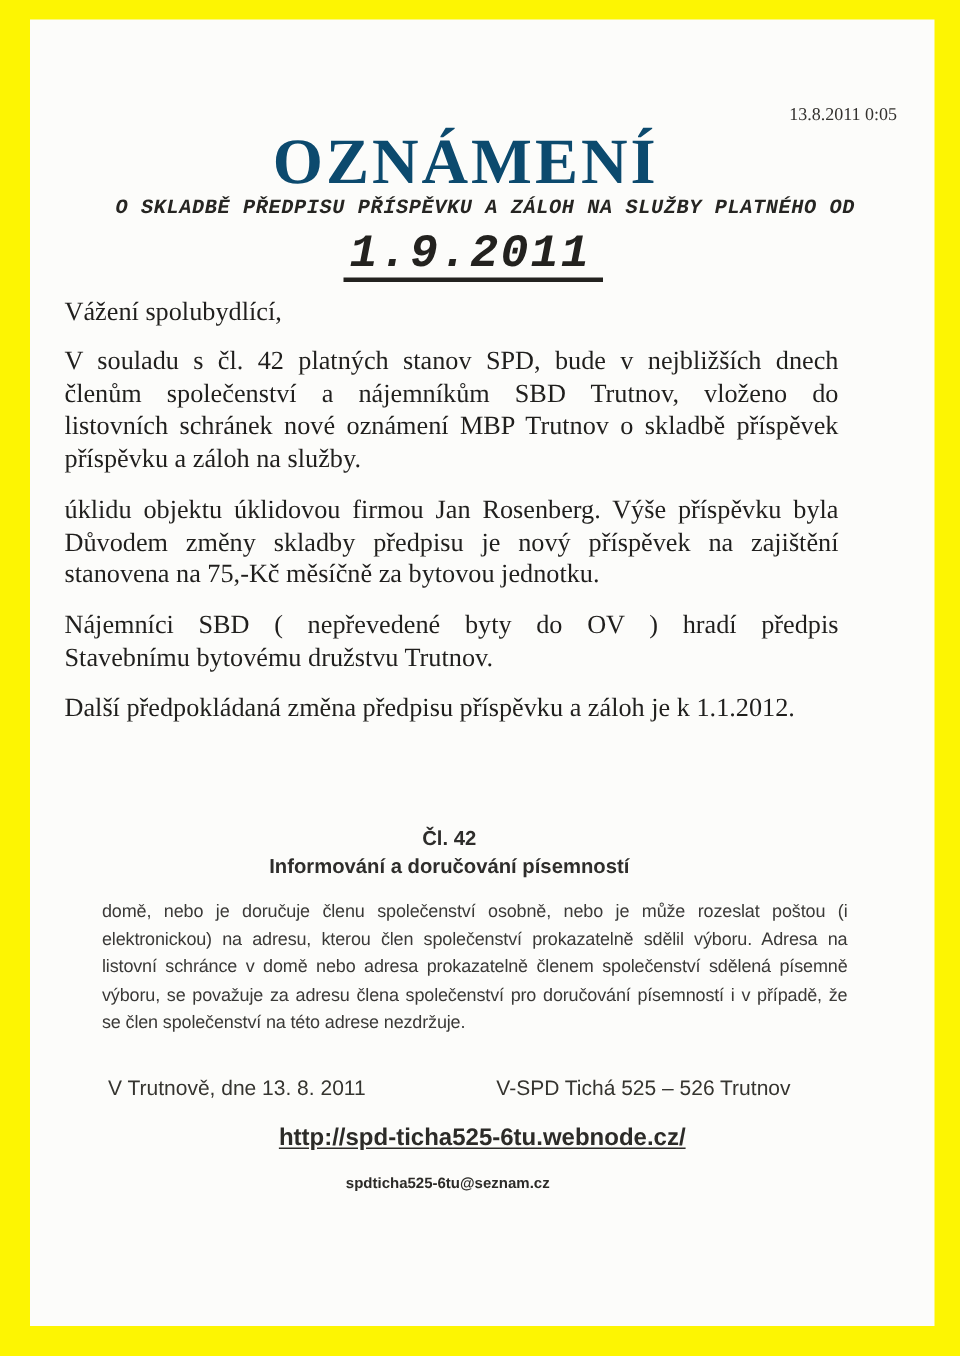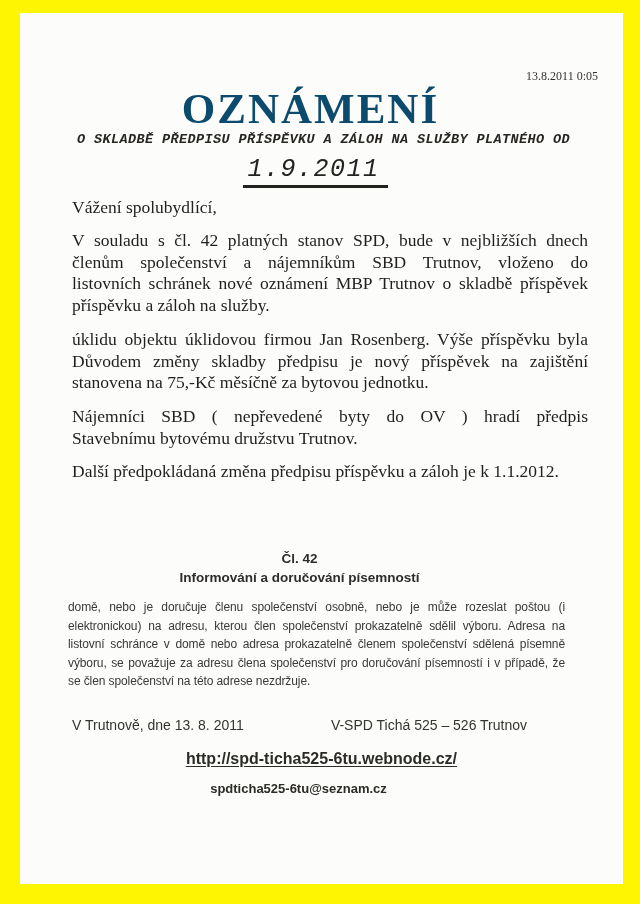--- a/index.html
+++ b/index.html
@@ -34,29 +34,29 @@
     margin-top:0; position:relative; left:2px;
     text-align:center;
     font-family:"Liberation Mono", monospace;
     font-style:italic; font-weight:bold;
     font-size:13.5px; line-height:16px; letter-spacing:0.4px; color:#262522;
   }
   .date-row { margin-top:8px; position:relative; left:-6px; text-align:center; }
   .eff-date {
     display:inline-block;
     font-family:"Liberation Mono", monospace;
-    font-style:italic; font-weight:normal;
-    font-size:25px; line-height:28px; letter-spacing:1.5px;
+    font-style:italic; font-weight:bold;
+    font-size:31px; line-height:28px; letter-spacing:1.5px;
     color:#23221f;
     border-bottom:3px solid #23221f; padding:0 8px 1px 4px;
   }
 
   
   .body-block {
-    padding-left:52px;
+    padding-left:23px;
     font-family:"Liberation Serif", serif;
     color:#201f1d;
   }
   .greeting { margin-top:8px; font-size:17.5px; line-height:22px; }
   .para { margin-top:12px; width:516px; }
   .bline {
     font-size:17.5px; line-height:21.7px;
     text-align:justify; text-align-last:justify;
   }
   .bline.last { text-align-last:left; }
@@ -86,21 +86,21 @@
     margin-top:26px; padding-left:52px; padding-right:96px;
     display:flex; justify-content:space-between;
     font-size:14px; line-height:17px; color:#35342f;
   }
   .site-row { margin-top:16px; position:relative; left:-23px; text-align:center; }
   .email-row { margin-top:11px; position:relative; left:-23px; text-align:center; }
   .website {
     font-weight:bold; font-size:16px; color:#2c2b28;
     text-decoration:underline; text-underline-offset:2px;margin-left:46px;
   }
-  .email { font-weight:bold; font-size:13px; color:#2c2b28; }
+  .email { font-weight:bold; font-size:10px; color:#2c2b28; }
 </style>
 </head>
 <body>
 
 <div class="screen">
   <div class="paper">
 
     <div class="timestamp">13.8.2011 0:05</div>
 
     <h1 class="title">OZNÁMENÍ</h1>

